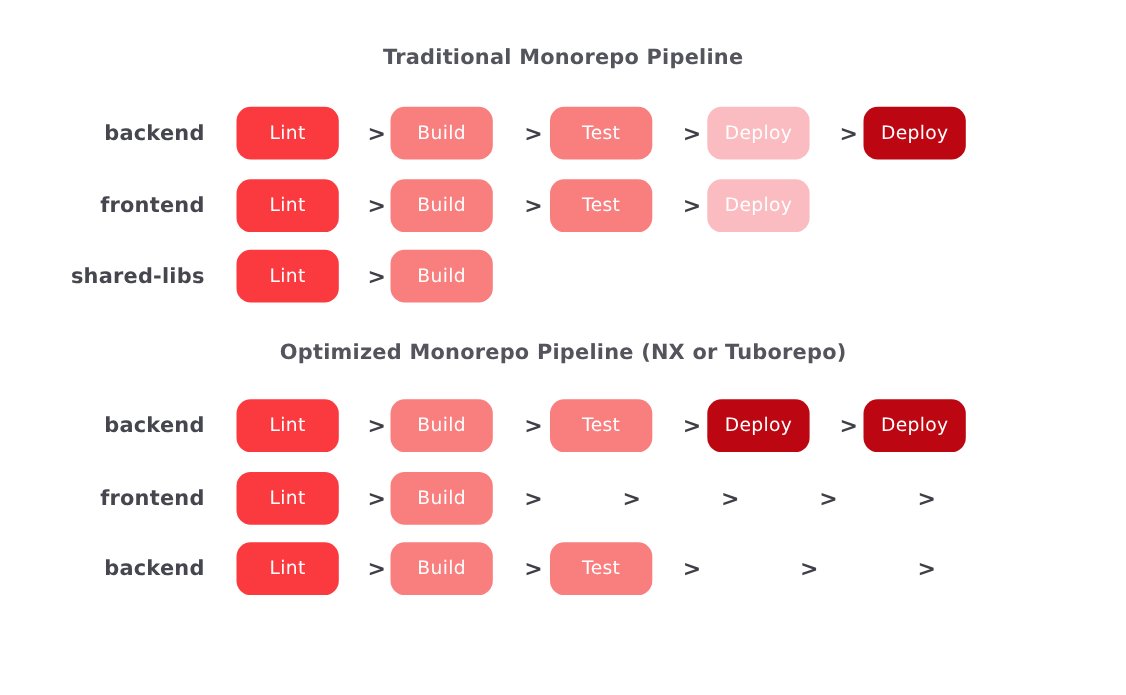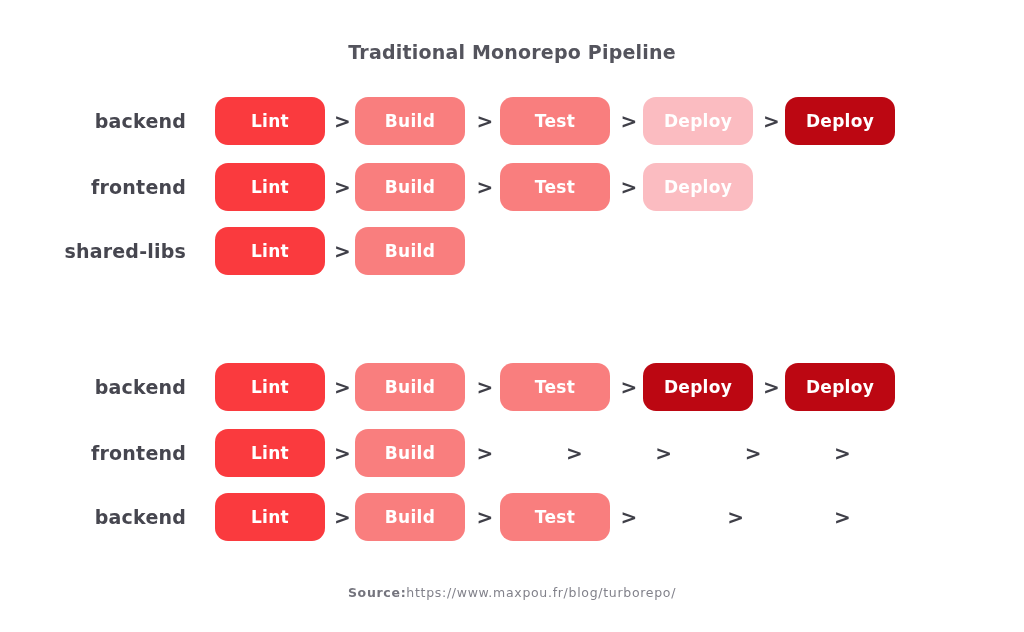--- a/index.html
+++ b/index.html
@@ -14,39 +14,40 @@
     font-size:19px;font-weight:700;color:#54545D;letter-spacing:.2px;
   }
   #title-0{top:41px;}
   #title-1{top:309px;}
   .row-label{
     position:absolute;left:16px;width:170px;height:48px;
     display:flex;align-items:center;justify-content:flex-end;
     font-size:19px;font-weight:700;color:#46464F;letter-spacing:.2px;
   }
   .pill{
-    position:absolute;width:110px;height:48px;border-radius:13px;
+    position:absolute;width:93px;height:48px;border-radius:13px;
     display:flex;align-items:center;justify-content:center;
-    color:#ffffff;font-weight:700;font-size:17px;letter-spacing:.3px;
+    color:#ffffff;font-weight:400;font-size:17px;letter-spacing:.3px;
   }
   .chev{
     position:absolute;width:26px;height:26px;line-height:26px;text-align:center;
     font-size:20px;font-weight:800;color:#3F3F48;
   }
   .footer{
     position:absolute;top:585px;left:0;width:1024px;text-align:center;
     font-size:12.5px;color:#82828B;letter-spacing:.7px;
   }
   .footer .src-label{font-weight:700;color:#74747D;}
 </style>
 </head>
 <body>
 
 <div class="canvas">
   <div class="section-title" id="title-0">Traditional Monorepo Pipeline</div>
+  <div class="section-title" id="title-1">Optimized Monorepo Pipeline (NX or Tuborepo)</div>
 
   <div id="rows-host">
       <div class="row-label" style="top: 97px; color: rgb(70, 70, 79);">backend</div>
       <div class="pill" style="left: 215px; top: 97px; background: rgb(250, 58, 62); color: rgb(255, 255, 255);">Lint</div>
       <div class="chev" style="left: 329.5px; top: 108px; color: rgb(63, 63, 72);">&gt;</div>
       <div class="pill" style="left: 355px; top: 97px; background: rgb(249, 126, 126); color: rgb(255, 255, 255);">Build</div>
       <div class="chev" style="left: 472px; top: 108px; color: rgb(63, 63, 72);">&gt;</div>
       <div class="pill" style="left: 500px; top: 97px; background: rgb(249, 126, 126); color: rgb(255, 255, 255);">Test</div>
       <div class="chev" style="left: 616px; top: 108px; color: rgb(63, 63, 72);">&gt;</div>
       <div class="pill" style="left: 643px; top: 97px; background: rgb(251, 188, 193); color: rgb(255, 255, 255);">Deploy</div>
@@ -87,16 +88,13 @@
       <div class="pill" style="left: 215px; top: 493px; background: rgb(250, 58, 62); color: rgb(255, 255, 255);">Lint</div>
       <div class="chev" style="left: 329.5px; top: 504px; color: rgb(63, 63, 72);">&gt;</div>
       <div class="pill" style="left: 355px; top: 493px; background: rgb(249, 126, 126); color: rgb(255, 255, 255);">Build</div>
       <div class="chev" style="left: 472px; top: 504px; color: rgb(63, 63, 72);">&gt;</div>
       <div class="pill" style="left: 500px; top: 493px; background: rgb(249, 126, 126); color: rgb(255, 255, 255);">Test</div>
       <div class="chev" style="left: 616px; top: 504px; color: rgb(63, 63, 72);">&gt;</div>
       <div class="chev" style="left: 722.75px; top: 504px; color: rgb(63, 63, 72);">&gt;</div>
       <div class="chev" style="left: 829.5px; top: 504px; color: rgb(63, 63, 72);">&gt;</div>
     </div>
 
-  <div class="footer">
-    <span class="src-label">Source:</span><span>https://www.maxpou.fr/blog/turborepo/</span>
-  </div>
 </div>
 
 </body></html>

